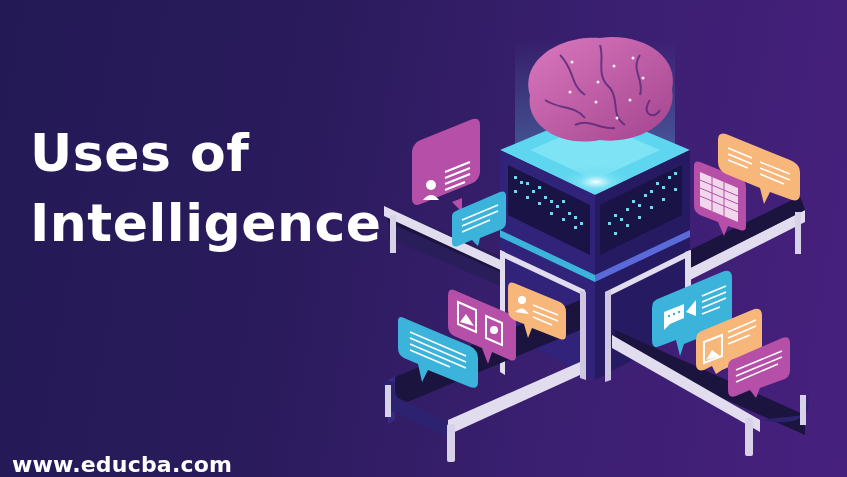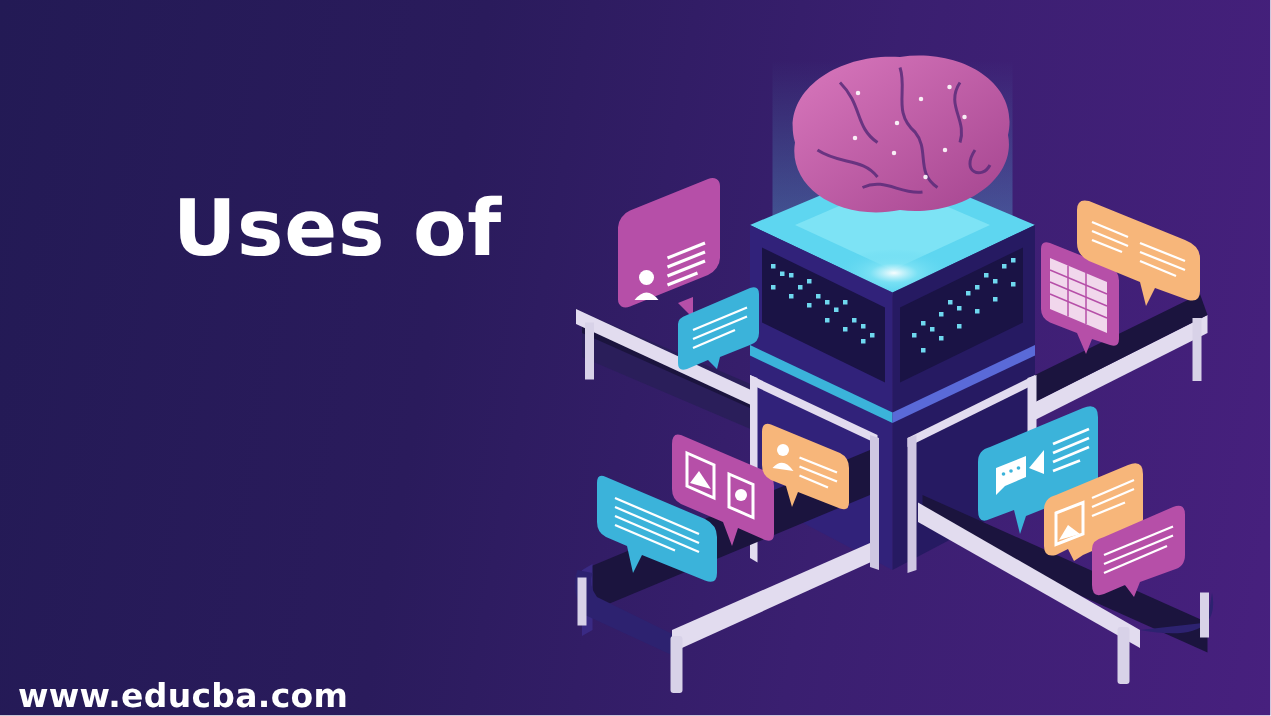--- a/index.html
+++ b/index.html
@@ -3,37 +3,38 @@
 <meta charset="utf-8">
 <style>
   html, body { margin:0; padding:0; }
   body { width:847px; height:477px; overflow:hidden; font-family:"DejaVu Sans", sans-serif; }
   .canvas {
     position:relative; width:847px; height:477px; overflow:hidden;
     background: linear-gradient(100deg, #231a55 0%, #2a1b5c 35%, #3a1f70 65%, #47207e 100%);
   }
   .title {
     position:absolute; left:30px; top:118px; width:340px;
-    text-align:center; color:#ffffff; font-weight:bold;
-    font-size:52px; line-height:70px; letter-spacing:0.5px;margin-left:25px;
+    text-align:left; color:#ffffff; font-weight:bold;
+    font-size:52px; line-height:70px; letter-spacing:0.5px;
   }
   .title div { white-space:nowrap; }
   .site {
     position:absolute; left:12px; top:452px; color:#ffffff;
     font-weight:bold; font-size:22px; letter-spacing:0.2px;
   }
   svg.art { position:absolute; left:0; top:0; }
 </style>
 </head>
 <body>
 
 <div class="canvas">
 
   <div class="title">
     <div>Uses of</div>
+    <div>Intelligence</div>
   </div>
 
   <div class="site">www.educba.com</div>
 
   <svg class="art" width="847" height="477" viewBox="0 0 847 477">
     <defs>
       <radialGradient id="glow" cx="50%" cy="50%" r="50%">
         <stop offset="0%" stop-color="#ffffff" stop-opacity="0.95"></stop>
         <stop offset="40%" stop-color="#7fe3f5" stop-opacity="0.8"></stop>
         <stop offset="100%" stop-color="#5ed6f0" stop-opacity="0"></stop>

